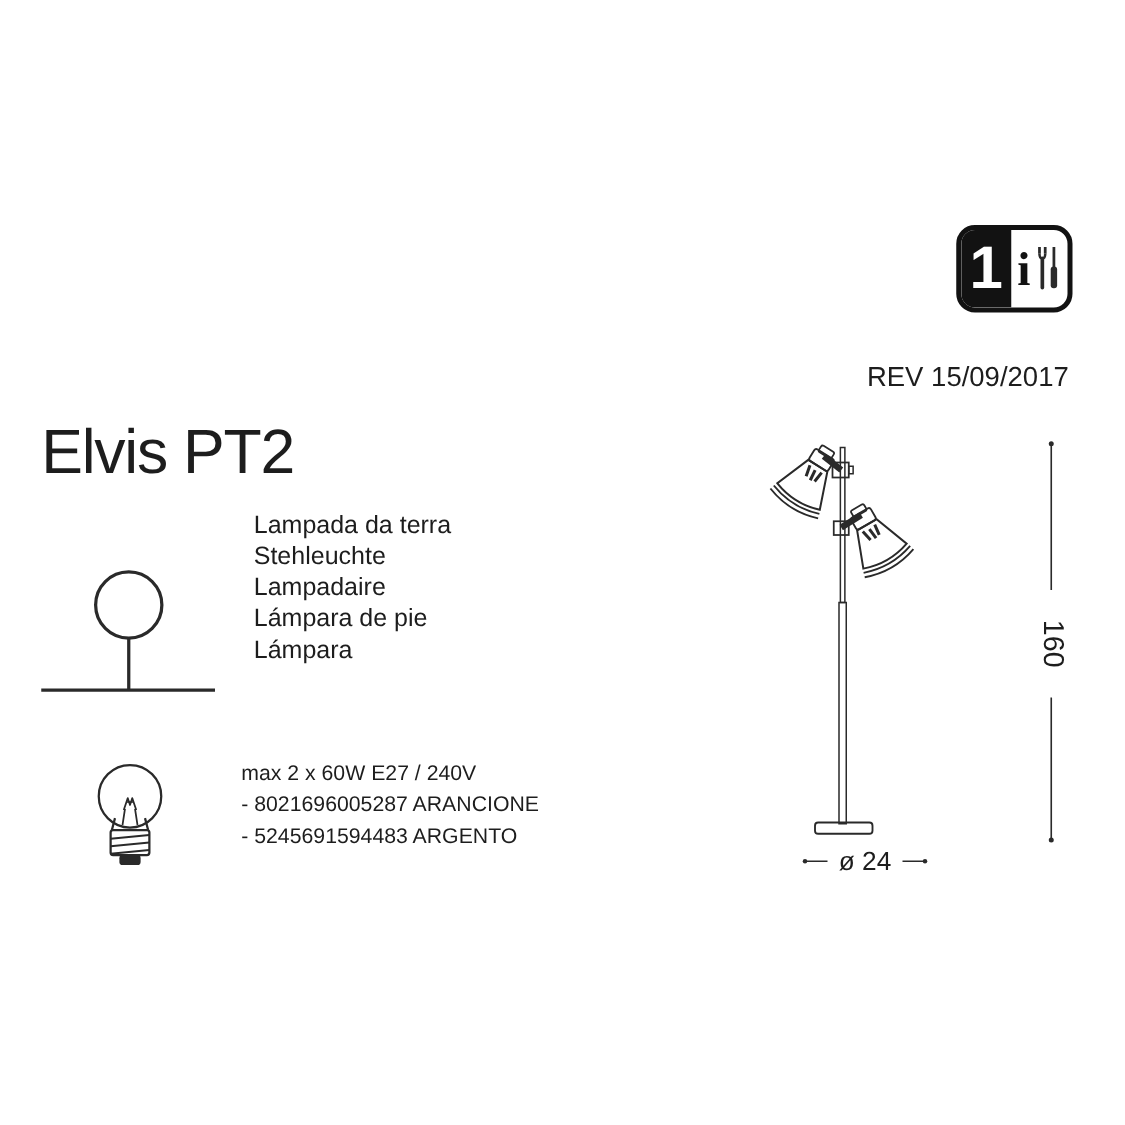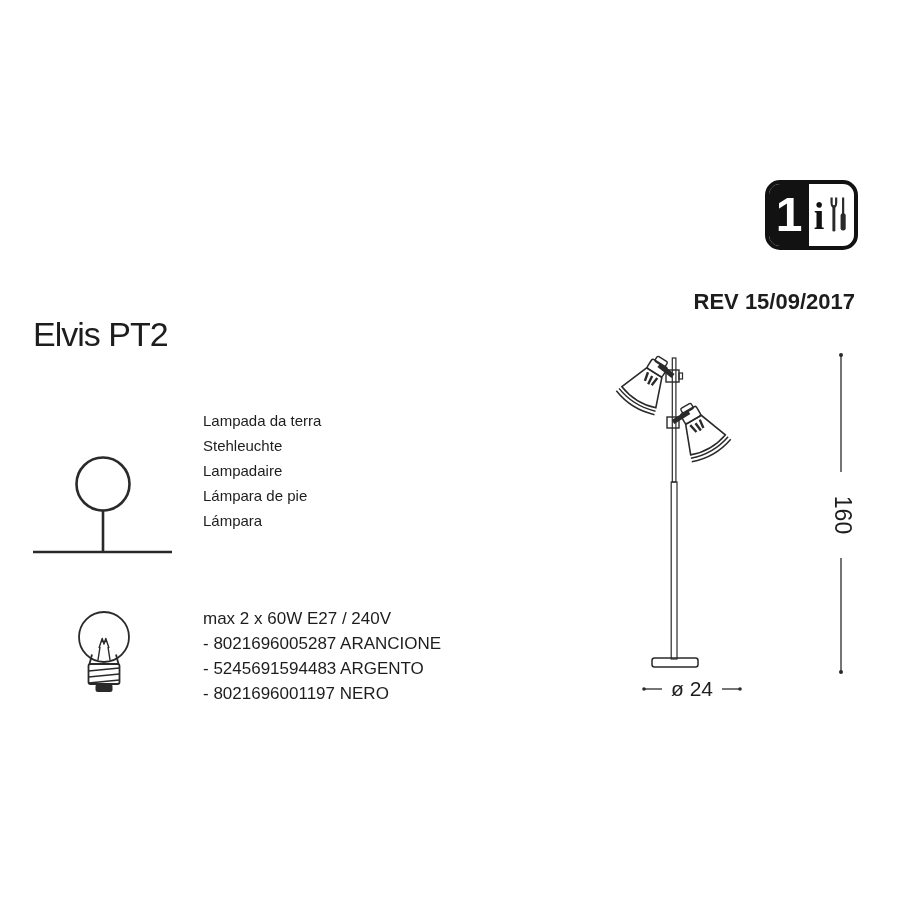--- a/index.html
+++ b/index.html
@@ -23,26 +23,26 @@
   }
   #badge-right{
     flex:1;display:flex;align-items:center;justify-content:center;gap:3px;
   }
   #badge-i{
     font-family:"Liberation Serif","DejaVu Serif",serif;
     font-weight:bold;font-size:38px;line-height:1;color:#121212;
     transform:translateY(1px);
   }
 
-  #rev{right:45px;top:289px;font-size:22px;letter-spacing:0px;font-weight:bold;}
+  #rev{right:45px;top:289px;font-size:22px;letter-spacing:0px;}
 
-  #title{left:33px;top:316px;font-size:34px;letter-spacing:-1px;line-height:1.1;}
+  #title{left:33px;top:334px;font-size:50px;letter-spacing:-1px;line-height:1.1;}
 
-  #descriptions{left:203px;top:408px;font-size:15px;line-height:25px;}
-  #specs{left:203px;top:606px;font-size:17px;line-height:25px;}
+  #descriptions{left:203px;top:408px;font-size:20px;line-height:25px;}
+  #specs{left:193px;top:606px;font-size:17px;line-height:25px;}
 
   .stroke{fill:none;stroke:#2a2a2a;}
   .fillink{fill:#2a2a2a;stroke:none;}
   svg text{fill:#1d1d1d;font-family:"Liberation Sans","DejaVu Sans",sans-serif;}
 </style>
 </head>
 <body>
 
 <div id="canvas">
 
@@ -91,21 +91,20 @@
     <path class="stroke" d="M27,35.5 h6" stroke-width="1.2"></path>
     <rect class="stroke" x="14.5" y="58" width="31" height="20" rx="2" stroke-width="1.8"></rect>
     <path class="stroke" d="M14.5,65 L45.5,62 M14.5,71 L45.5,68 M14.5,77 L45.5,74" stroke-width="1.6"></path>
     <rect class="fillink" x="21.5" y="78" width="17" height="8" rx="2.5"></rect>
   </svg>
 
   <div id="specs" class="abs">
     <div>max 2 x 60W E27 / 240V</div>
     <div>- 8021696005287 ARANCIONE</div>
     <div>- 5245691594483 ARGENTO</div>
-    <div>- 8021696001197 NERO</div>
   </div>
 
   <svg class="abs" style="left:600px;top:340px;" width="280" height="370" viewBox="0 0 280 370">
 
     <rect class="stroke" x="72.3" y="18" width="3.6" height="124" stroke-width="1.2" fill="#fff"></rect>
 
     <rect class="stroke" x="71.2" y="142" width="5.8" height="177" stroke-width="1.2" fill="#fff"></rect>
 
     <rect class="stroke" x="52" y="318" width="46" height="9" rx="2.5" stroke-width="1.5" fill="#fff"></rect>
 

